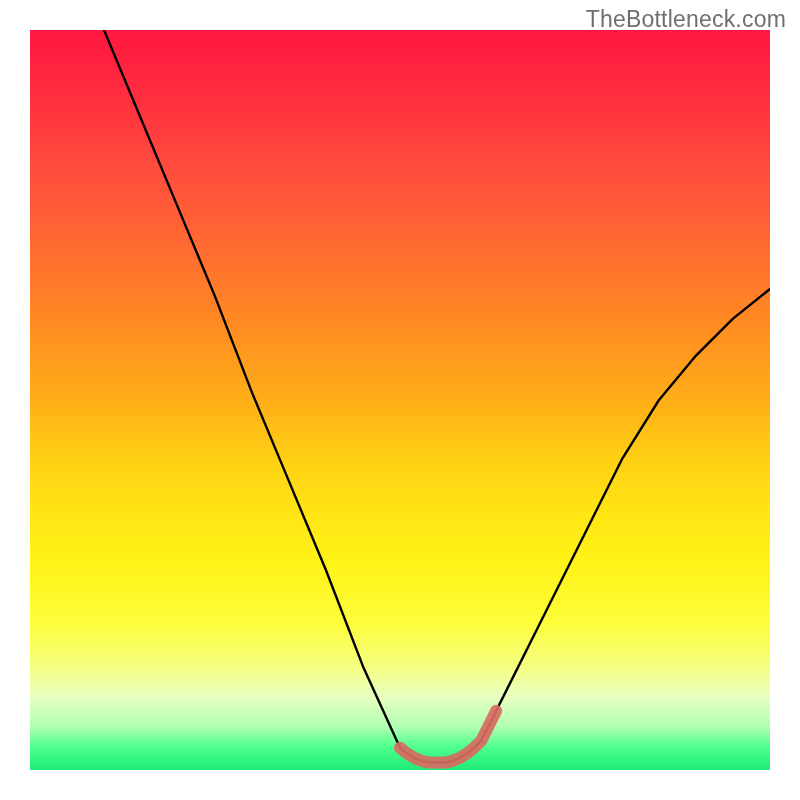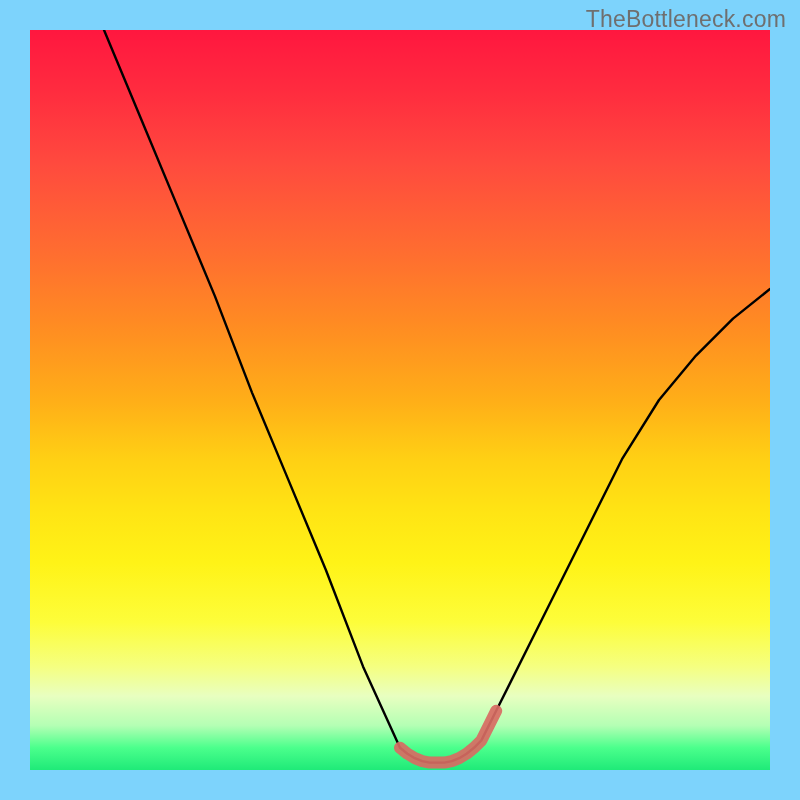--- a/index.html
+++ b/index.html
@@ -10,21 +10,21 @@
     background: #000;
     overflow: hidden;
     font-family: Arial, Helvetica, sans-serif;
   }
   .frame {
     position: absolute;
     left: 0;
     top: 0;
     width: 800px;
     height: 800px;
-    background: #7dd3fc;
+    background: #ffffff;
   }
   .plot-area {
     position: absolute;
     left: 30px;
     top: 30px;
     width: 740px;
     height: 740px;
     background: linear-gradient(to bottom,
       #ff173f 0%,
       #ff2b3f 8%,

